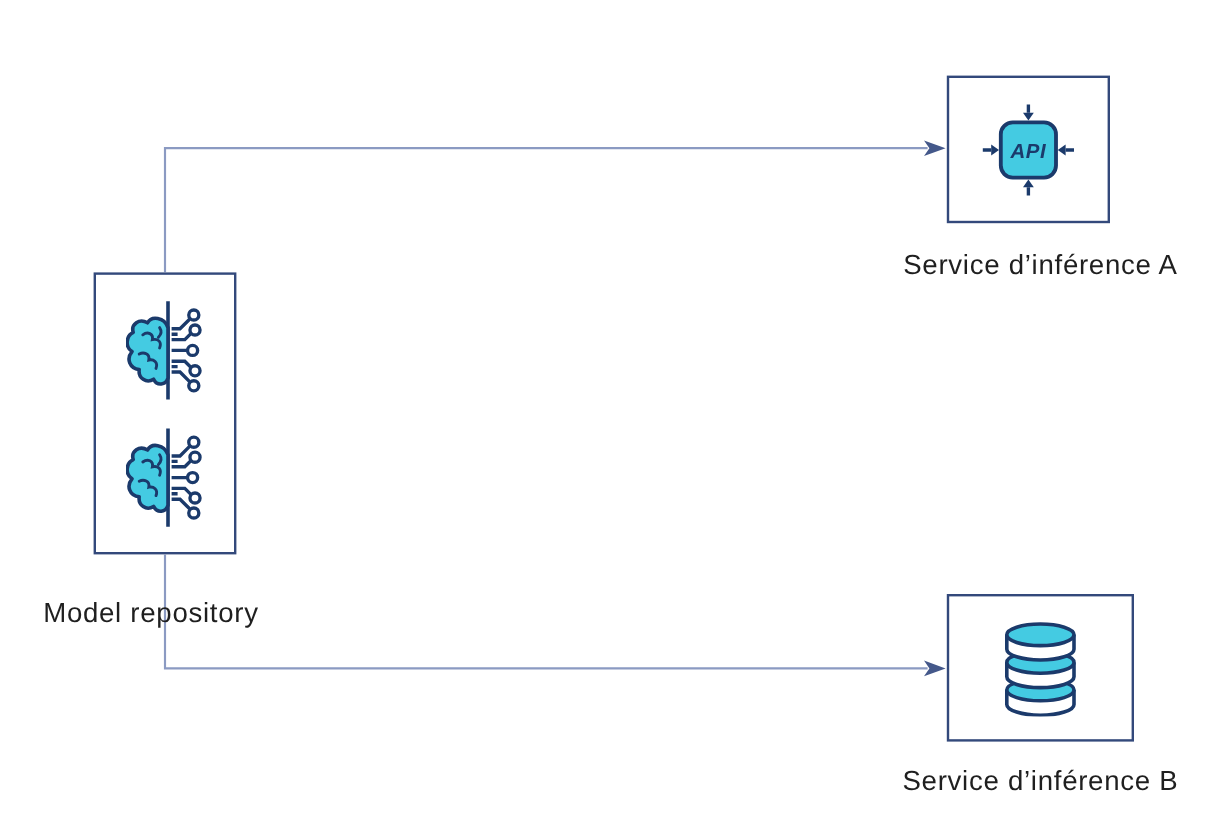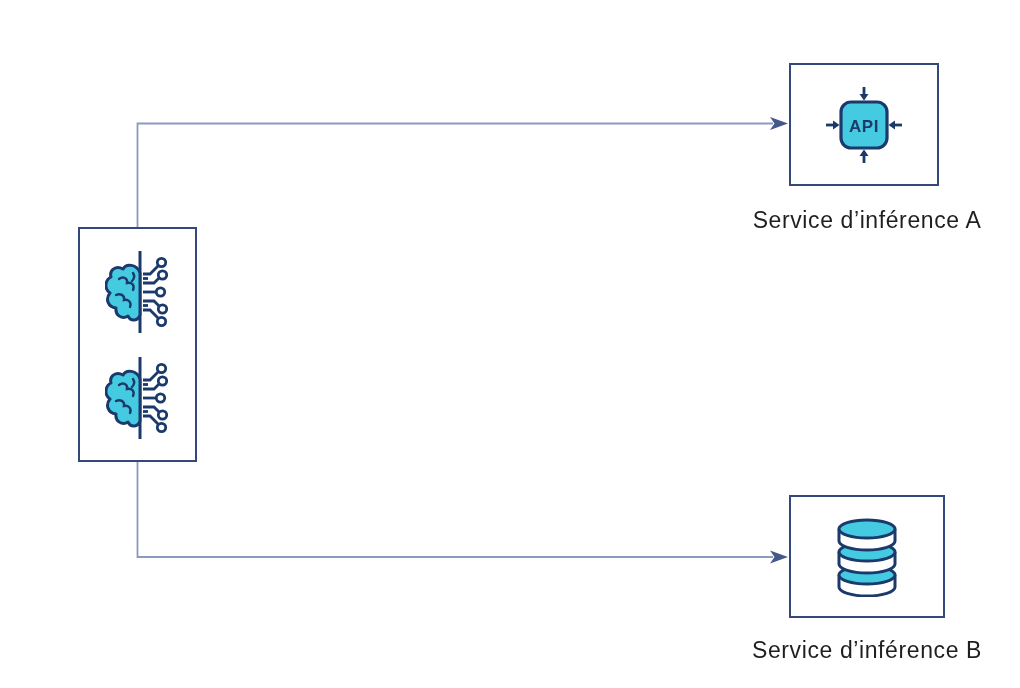--- a/index.html
+++ b/index.html
@@ -93,22 +93,23 @@
         <g fill="#ffffff" stroke="#1b3a6b" stroke-width="2.8">
           <circle cx="56.5" cy="13.5" r="4.2"></circle>
           <circle cx="57.5" cy="26" r="4.2"></circle>
           <circle cx="55.5" cy="43" r="4.2"></circle>
           <circle cx="57.5" cy="60" r="4.2"></circle>
           <circle cx="56.5" cy="72.5" r="4.2"></circle>
         </g>
       </svg>
     </div>
   </div>
+  <div class="node-label" style="left:36px;top:497px;">Model repository</div>
 
-  <div class="node-box" style="left:789px;top:63px;width:150px;height:123px;">
+  <div class="node-box" style="left:789px;top:63px;width:136px;height:123px;font-style:italic;">
     <svg class="icon" width="80" height="80" viewBox="0 0 80 80">
       <rect x="17" y="17" width="46" height="46" rx="10" fill="#44cbe2" stroke="#1b3a6b" stroke-width="3.2"></rect>
       <g stroke="#1b3a6b" stroke-width="2.8" fill="#1b3a6b">
         <line x1="40" y1="2" x2="40" y2="9"></line>
         <polygon points="35.5,9 44.5,9 40,15.5" stroke="none"></polygon>
         <line x1="40" y1="78" x2="40" y2="71"></line>
         <polygon points="35.5,71 44.5,71 40,64.5" stroke="none"></polygon>
         <line x1="2" y1="40" x2="9" y2="40"></line>
         <polygon points="9,35.5 9,44.5 15.5,40" stroke="none"></polygon>
         <line x1="78" y1="40" x2="71" y2="40"></line>

